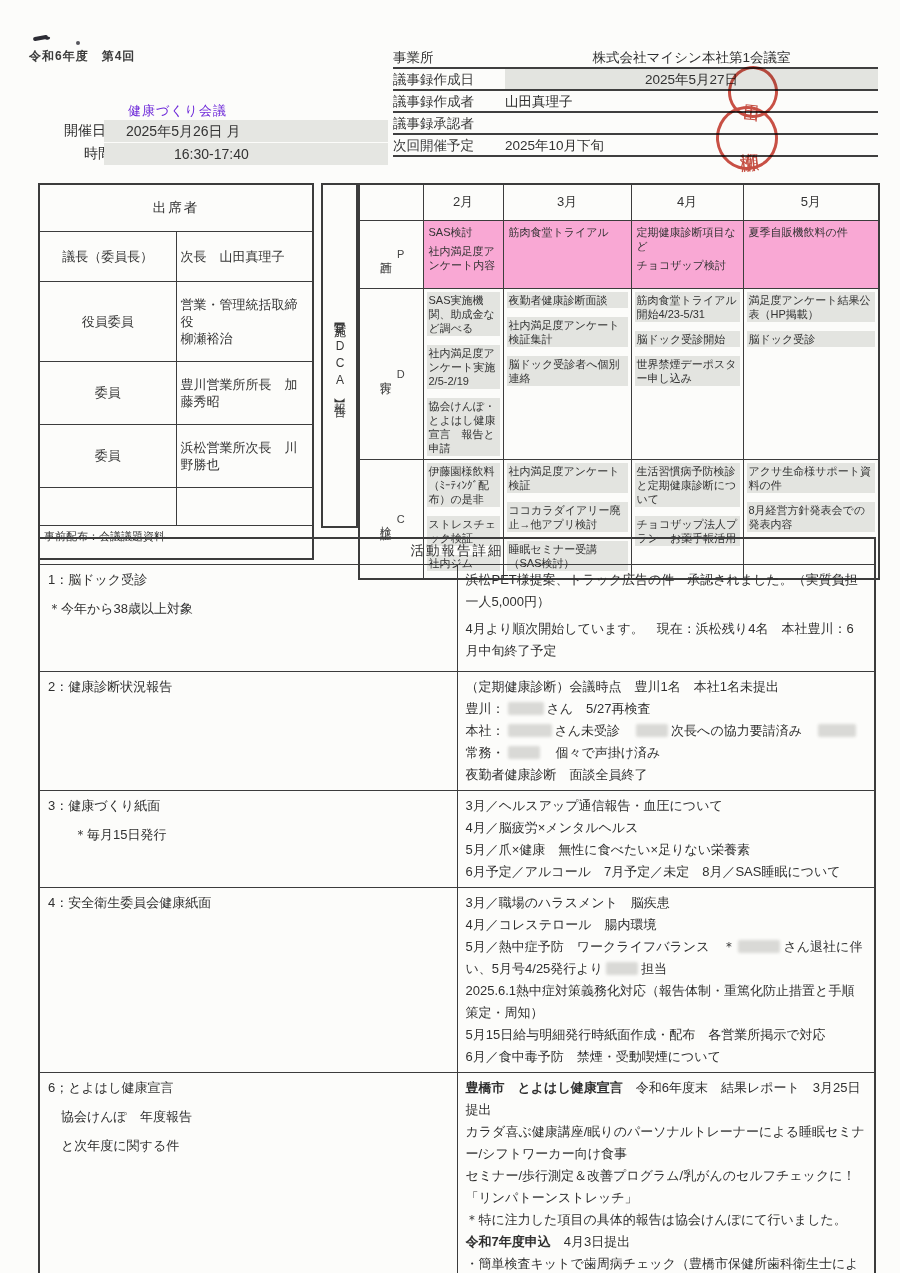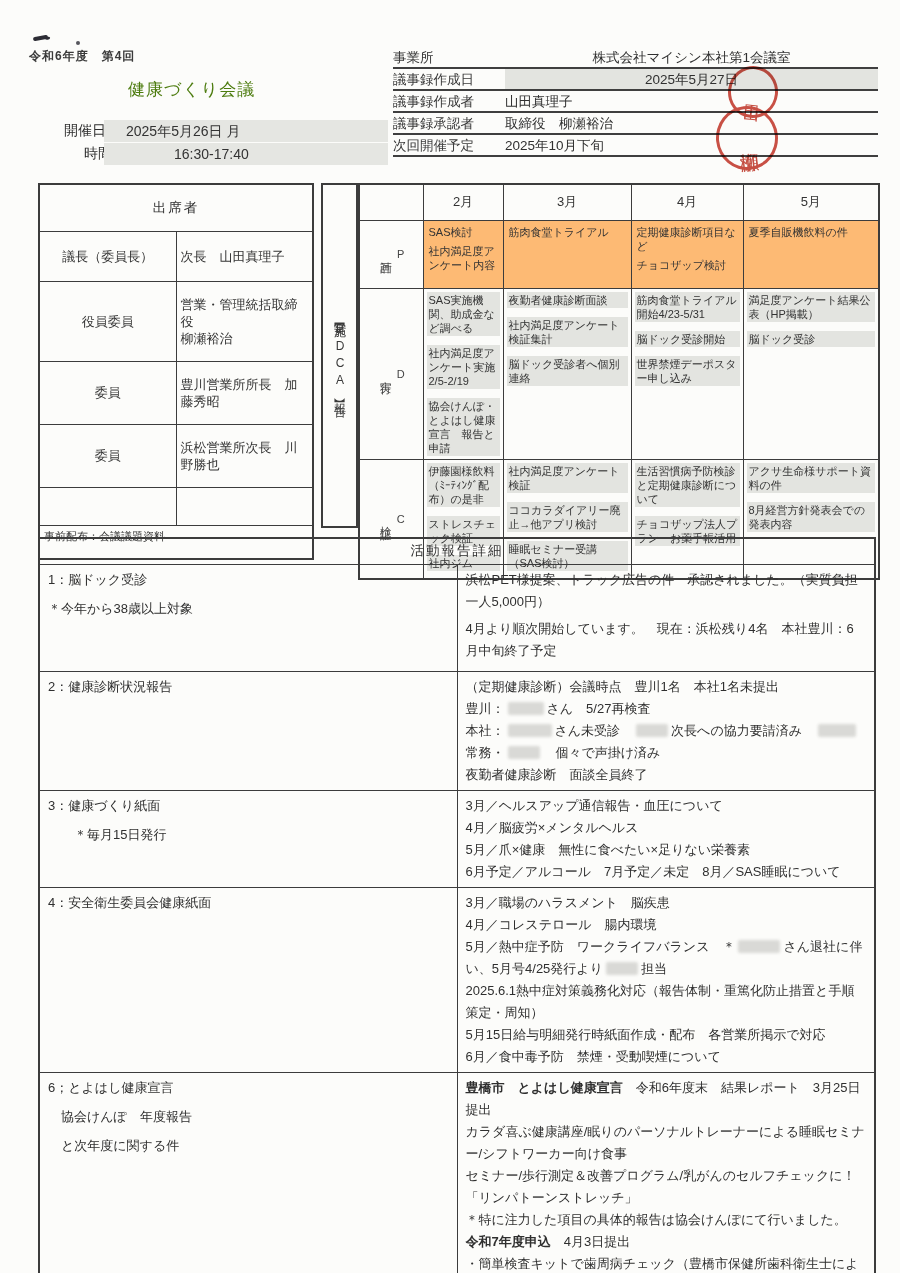--- a/index.html
+++ b/index.html
@@ -12,21 +12,21 @@
   }
 
   
   .pen-mark { position:absolute; background:#2c2c34; border-radius:2px; }
   .m1 { left:33px; top:36px; width:15px; height:4px; transform:rotate(-10deg); }
   .m1::after { content:""; position:absolute; left:12px; top:2px; width:5px; height:3px; background:#2c2c34; border-radius:50%; }
   .m2 { left:76px; top:41px; width:4px; height:4px; border-radius:50%; opacity:.8; }
 
   
   .fiscal { position:absolute; left:29px; top:48px; font-size:12px; letter-spacing:1px; color:#3a3a3a;font-weight:bold; }
-  .mtitle { position:absolute; left:128px; top:78px; font-size:17px; letter-spacing:1px; color:#4d7c0f; }
+  .mtitle { position:absolute; left:128px; top:102px; font-size:13px; letter-spacing:1px; color:#6d28d9; }
   .meta-label { position:absolute; }
   .band { position:absolute; background:#e5e6e2; height:22px; line-height:22px; font-size:14px; color:#333; }
 
   
   .hdr-right { position:absolute; left:393px; top:47px; width:485px; font-size:13.5px; }
   .mr-row { display:flex; height:22px; line-height:21px; border-bottom:2px solid #3f3f3f; }
   .mr-row:first-child { border-bottom:2px solid #3f3f3f; }
   .mr-label { width:112px; flex:none; color:#383838; }
   .mr-value { flex:1; color:#303030; }
   .v-center { text-align:center; }
@@ -58,21 +58,21 @@
   .pdca { position:absolute; left:358px; top:183px; width:520px; table-layout:fixed;
           border:2px solid #3c3c3c; font-size:11px; color:#333; }
   .pdca td { border:1.5px solid #3c3c3c; vertical-align:top; padding:3px 3px; }
   .pdca .mrow td { text-align:center; font-size:13px; height:32px; vertical-align:middle; }
   .pdca .plab { vertical-align:middle; }
   .plab-inner { display:flex; align-items:center; justify-content:center; gap:4px; }
   .vword { writing-mode:vertical-rl; text-orientation:upright; font-size:11.5px; letter-spacing:2px; color:#444; }
   .plet { font-size:11px; color:#444; }
   .pcell .line { background:#e3e4e0; margin-bottom:9px; padding:1px 2px; line-height:14px; }
   .pcell .line:last-child { margin-bottom:0; }
-  .pcell.fill { background:#fdba74; }
+  .pcell.fill { background:#f9a8d4; }
   .pcell.fill .line { margin-bottom:3px; background:transparent; }
 
   
   .detail { position:absolute; left:38px; top:537px; width:838px; table-layout:fixed;
             border:2px solid #3c3c3c; border-bottom:none; font-size:13px; color:#2f2f2f; }
   .detail td { border:1.5px solid #3c3c3c; vertical-align:top; padding:4px 8px; }
   .detail tr:last-child td { border-bottom:none; }
   .detail .dtitle { text-align:center; height:26px; font-size:13.5px; letter-spacing:2px; padding:3px; vertical-align:middle; }
   .detail .dl { width:205px; }
   .detail .dl .line { line-height:22px; margin-bottom:7px; }
@@ -104,21 +104,20 @@
   <div class="mr-row">
     <span class="mr-label">議事録作成日</span>
     <span class="mr-value v-band">2025年5月27日</span>
   </div>
   <div class="mr-row">
     <span class="mr-label">議事録作成者</span>
     <span class="mr-value">山田真理子</span>
   </div>
   <div class="mr-row">
     <span class="mr-label">議事録承認者</span>
-    <span class="mr-value">取締役　柳瀬裕治</span>
   </div>
   <div class="mr-row">
     <span class="mr-label">次回開催予定</span>
     <span class="mr-value">2025年10月下旬</span>
   </div>
 </div>
 
 <div class="stamp">
   <div class="stamp-circle s1">
       <span>山田</span>

